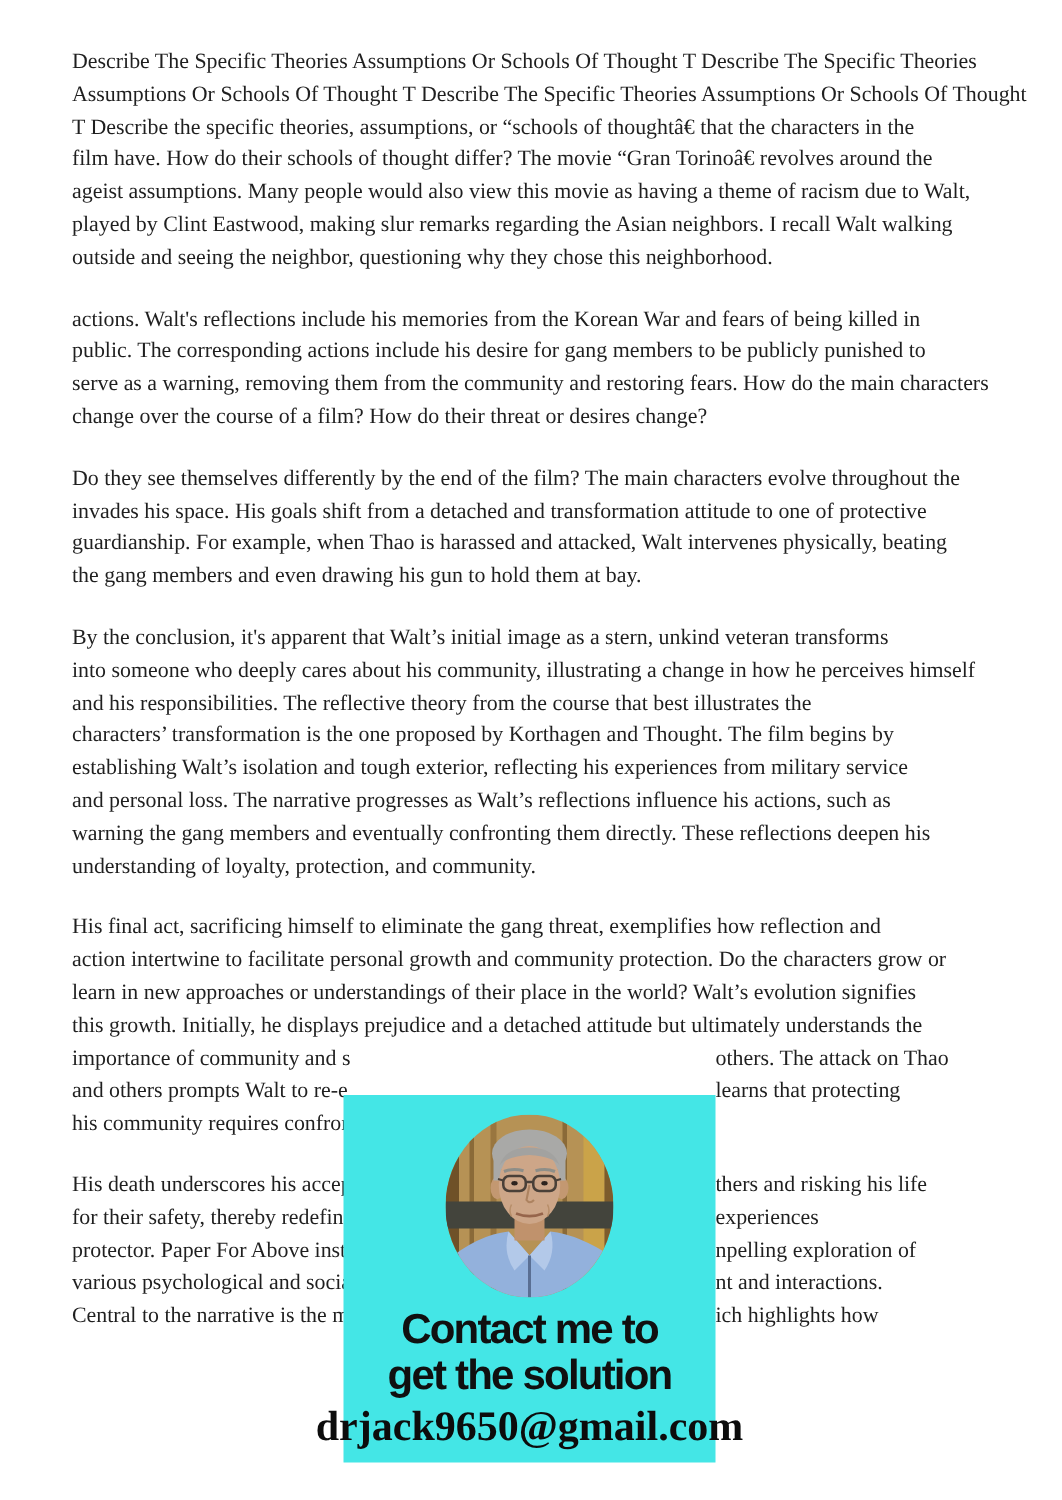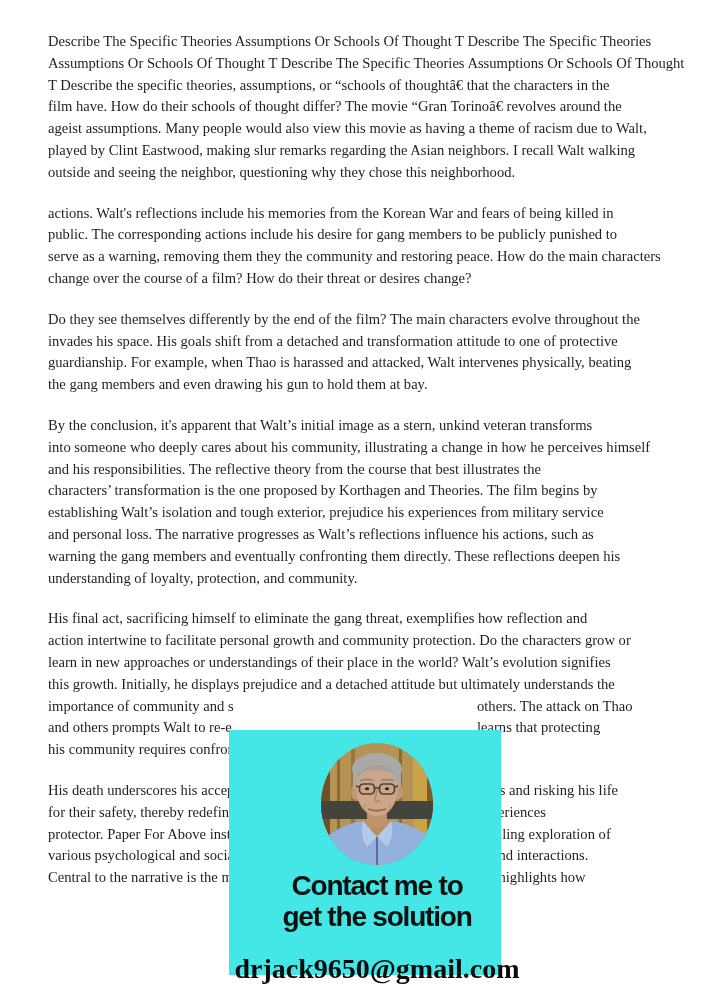--- a/index.html
+++ b/index.html
@@ -9,54 +9,54 @@
        font-size:14.6px;line-height:21.8px;}
   .para{margin:0 0 19px 0;}
   .line{position:relative;white-space:pre;height:21.8px;}
   .rfrag{position:absolute;left:429px;top:0;white-space:pre;}
   .overlay{position:absolute;left:229px;top:730px;width:248px;height:245px;
            z-index:5;display:flex;flex-direction:column;align-items:center;}
   .photo{margin-top:13px;width:112px;height:122px;border-radius:50%;overflow:hidden;flex:0 0 auto;}
   .headline{margin-top:5px;text-align:center;
             font-family:"Liberation Sans","DejaVu Sans",sans-serif;
             font-weight:800;font-size:28px;line-height:31px;letter-spacing:-1.2px;color:#101010;}
-  .email{margin-top:22px;text-align:center;font-family:"Liberation Serif","DejaVu Serif",serif;
+  .email{margin-top:5px;text-align:center;font-family:"Liberation Serif","DejaVu Serif",serif;
          font-weight:700;font-size:28px;line-height:30px;color:#0c0c0c;}
 </style>
 </head>
 <body style="background: rgb(255, 255, 255);">
 
 <div class="doc">
     <div class="para">
       <div class="line">Describe The Specific Theories Assumptions Or Schools Of Thought T Describe The Specific Theories</div>
       <div class="line">Assumptions Or Schools Of Thought T Describe The Specific Theories Assumptions Or Schools Of Thought</div>
       <div class="line">T Describe the specific theories, assumptions, or “schools of thoughtâ€ that the characters in the</div>
       <div class="line">film have. How do their schools of thought differ? The movie “Gran Torinoâ€ revolves around the</div>
       <div class="line">ageist assumptions. Many people would also view this movie as having a theme of racism due to Walt,</div>
       <div class="line">played by Clint Eastwood, making slur remarks regarding the Asian neighbors. I recall Walt walking</div>
       <div class="line">outside and seeing the neighbor, questioning why they chose this neighborhood.</div>
     </div>
     <div class="para">
       <div class="line">actions. Walt's reflections include his memories from the Korean War and fears of being killed in</div>
       <div class="line">public. The corresponding actions include his desire for gang members to be publicly punished to</div>
-      <div class="line">serve as a warning, removing them they the community and restoring peace. How do the main characters</div>
+      <div class="line">serve as a warning, removing them from the community and restoring fears. How do the main characters</div>
       <div class="line">change over the course of a film? How do their threat or desires change?</div>
     </div>
     <div class="para">
       <div class="line">Do they see themselves differently by the end of the film? The main characters evolve throughout the</div>
       <div class="line">invades his space. His goals shift from a detached and transformation attitude to one of protective</div>
       <div class="line">guardianship. For example, when Thao is harassed and attacked, Walt intervenes physically, beating</div>
       <div class="line">the gang members and even drawing his gun to hold them at bay.</div>
     </div>
     <div class="para">
       <div class="line">By the conclusion, it's apparent that Walt’s initial image as a stern, unkind veteran transforms</div>
       <div class="line">into someone who deeply cares about his community, illustrating a change in how he perceives himself</div>
       <div class="line">and his responsibilities. The reflective theory from the course that best illustrates the</div>
-      <div class="line">characters’ transformation is the one proposed by Korthagen and Theories. The film begins by</div>
-      <div class="line">establishing Walt’s isolation and tough exterior, prejudice his experiences from military service</div>
+      <div class="line">characters’ transformation is the one proposed by Korthagen and Thought. The film begins by</div>
+      <div class="line">establishing Walt’s isolation and tough exterior, reflecting his experiences from military service</div>
       <div class="line">and personal loss. The narrative progresses as Walt’s reflections influence his actions, such as</div>
       <div class="line">warning the gang members and eventually confronting them directly. These reflections deepen his</div>
       <div class="line">understanding of loyalty, protection, and community.</div>
     </div>
     <div class="para">
       <div class="line">His final act, sacrificing himself to eliminate the gang threat, exemplifies how reflection and</div>
       <div class="line">action intertwine to facilitate personal growth and community protection. Do the characters grow or</div>
       <div class="line">learn in new approaches or understandings of their place in the world? Walt’s evolution signifies</div>
       <div class="line">this growth. Initially, he displays prejudice and a detached attitude but ultimately understands the</div>
       <div class="line"><span>importance of community and s</span><span class="rfrag">others. The attack on Thao</span></div>
@@ -65,21 +65,21 @@
     </div>
     <div class="para">
       <div class="line"><span>His death underscores his accep</span><span class="rfrag">thers and risking his life</span></div>
       <div class="line"><span>for their safety, thereby redefini</span><span class="rfrag">experiences</span></div>
       <div class="line"><span>protector. Paper For Above inst</span><span class="rfrag">npelling exploration of</span></div>
       <div class="line"><span>various psychological and socia</span><span class="rfrag">nt and interactions.</span></div>
       <div class="line"><span>Central to the narrative is the m</span><span class="rfrag">ich highlights how</span></div>
     </div>
   </div>
 
-<div class="overlay" style="background: rgb(68, 230, 230); padding-left: 24px;">
+<div class="overlay" style="background: rgb(68, 230, 230);">
   <div class="photo">
     <svg width="112" height="122" viewBox="0 0 112 122" xmlns="http://www.w3.org/2000/svg">
       <rect width="112" height="122" fill="#b69255"></rect>
       <rect x="0" width="9" height="122" fill="#6f5128"></rect>
       <rect x="16" width="3" height="122" fill="#8a6a38"></rect>
       <rect x="30" width="4" height="122" fill="#99763f"></rect>
       <rect x="78" width="3" height="122" fill="#8a6a38"></rect>
       <rect x="92" width="14" height="122" fill="#caa349"></rect>
       <rect x="106" width="6" height="122" fill="#7d5c2c"></rect>
       <rect y="58" width="112" height="18" fill="#43443c"></rect>

